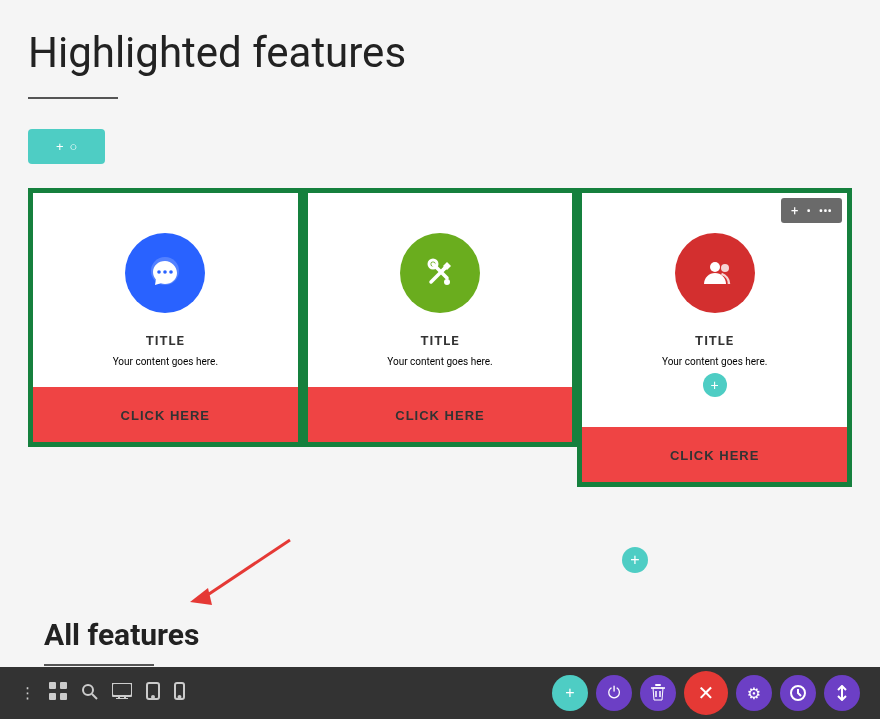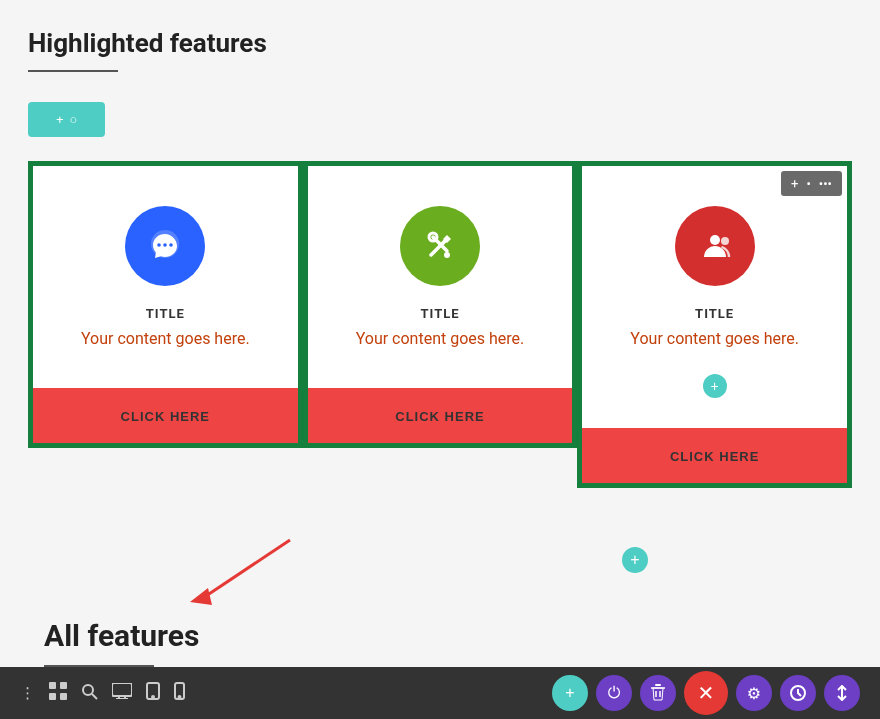--- a/index.html
+++ b/index.html
@@ -10,24 +10,24 @@
       min-height: 719px;
       overflow: hidden;
       position: relative;
     }
 
     .main-content {
       padding: 28px 28px 100px 28px;
     }
 
     .page-title {
-      font-size: 26px;
-      font-weight: 700;
+      font-size: 42px;
+      font-weight: 400;
       color: #222;
-      margin-bottom: 12px;
+      margin-bottom: 20px;
     }
 
     .title-divider {
       width: 90px;
       height: 2px;
       background: #555;
       margin-bottom: 30px;
     }
 
     
@@ -90,24 +90,24 @@
     .card-title {
       font-size: 13px;
       font-weight: 700;
       letter-spacing: 1px;
       text-transform: uppercase;
       color: #333;
       margin-bottom: 8px;
     }
 
     .card-text {
-      font-size: 16px;
-      color: #c2410c;
+      font-size: 10px;
+      color: #000000;
       text-align: center;
-      margin-bottom: 20px;
+      margin-bottom: 0;
     }
 
     .card-footer {
       background: #ef4444;
       width: 100%;
       padding: 18px;
       text-align: center;
     }
 
     .card-footer-btn {

